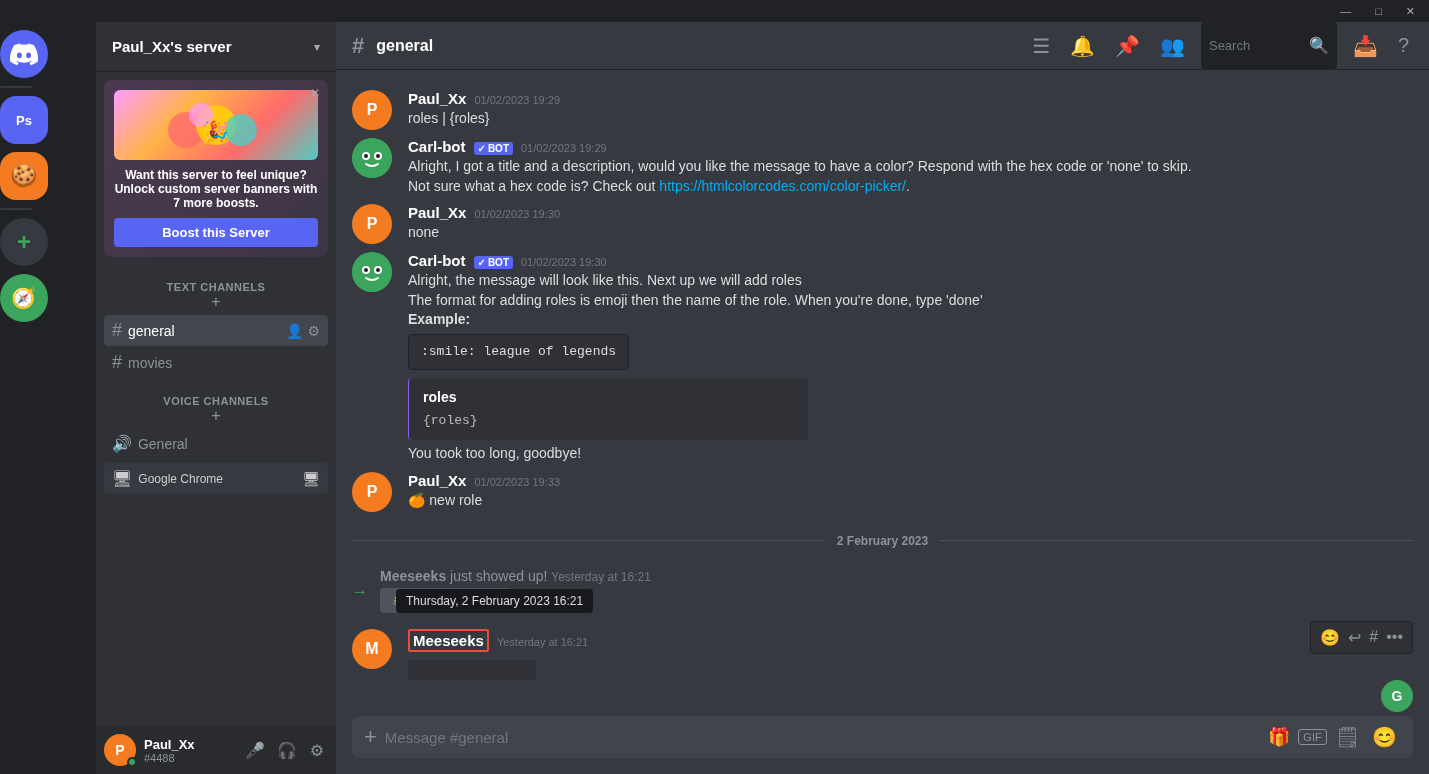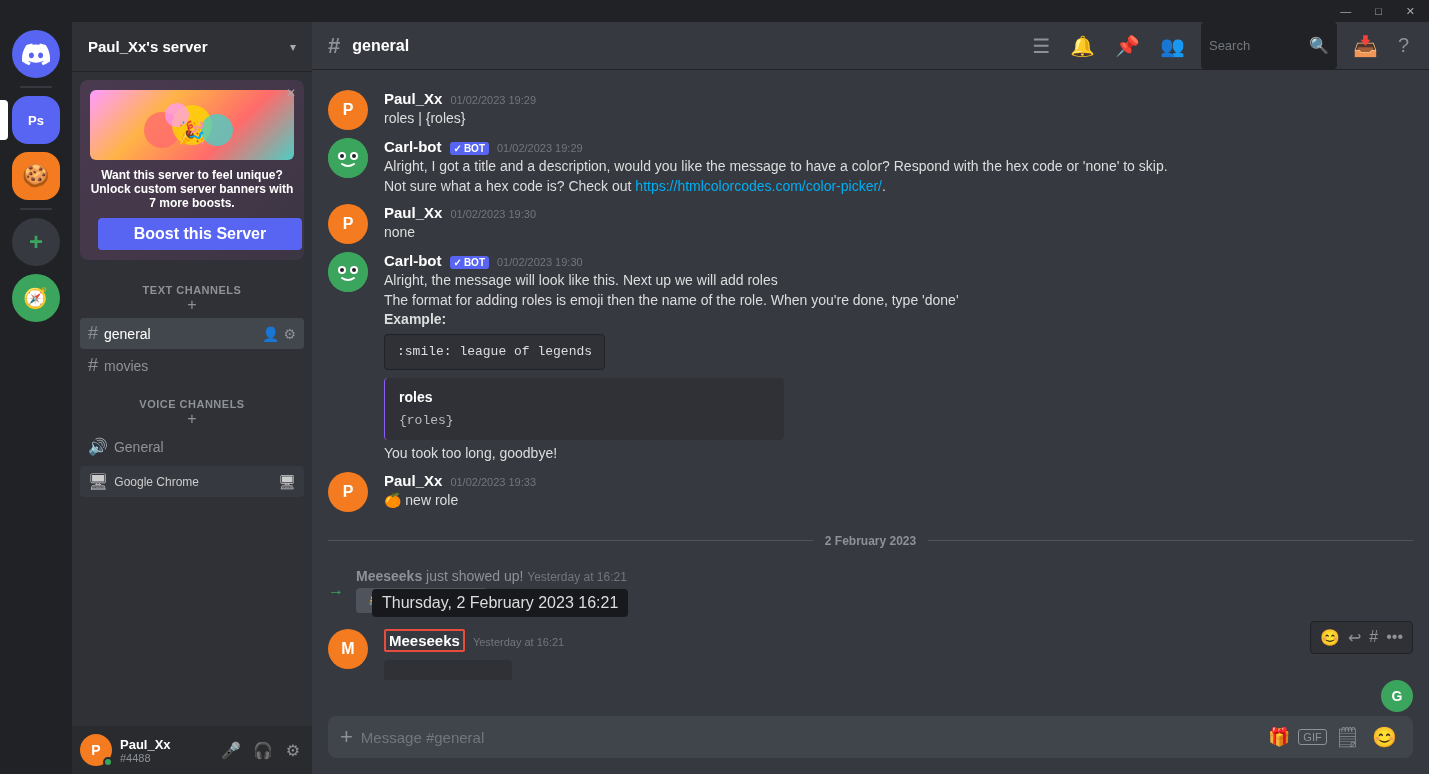--- a/index.html
+++ b/index.html
@@ -6,40 +6,40 @@
     body { width: 1429px; height: 774px; overflow: hidden; font-family: 'Segoe UI', Arial, sans-serif; background: #202225; color: #dcddde; font-size: 14px; display: flex; flex-direction: column; }
 
     
     .titlebar { height: 22px; background: #202225; display: flex; align-items: center; justify-content: flex-end; padding: 0 8px; gap: 12px; flex-shrink: 0; }
     .titlebar-btn { font-size: 11px; color: #aaa; cursor: pointer; padding: 2px 6px; }
 
     
     .app { display: flex; flex: 1; overflow: hidden; }
 
     
-    .server-sidebar { width: 72px; background: #202225; display: flex; flex-direction: column; align-items: center; padding: 8px 0; gap: 8px; overflow-y: auto; flex-shrink: 0; }
+    .server-sidebar { width: 96px; background: #202225; display: flex; flex-direction: column; align-items: flex-start; padding: 8px 0; gap: 8px; overflow-y: auto; flex-shrink: 0; }
     .server-icon { width: 48px; height: 48px; border-radius: 50%; display: flex; align-items: center; justify-content: center; cursor: pointer; font-weight: bold; font-size: 18px; color: #fff; position: relative; transition: border-radius 0.2s; }
     .server-icon.discord { background: #5865f2; border-radius: 50%; }
     .server-icon.active { border-radius: 16px; background: #5865f2; }
     .server-icon.add { background: #36393f; color: #3ba55d; font-size: 24px; }
     .server-divider { width: 32px; height: 2px; background: #36393f; border-radius: 1px; }
     .active-indicator { position: absolute; left: -12px; width: 8px; height: 40px; background: #fff; border-radius: 0 4px 4px 0; }
 
     
     .channel-sidebar { width: 240px; background: #2f3136; display: flex; flex-direction: column; flex-shrink: 0; }
     .server-name-bar { padding: 16px; border-bottom: 1px solid #202225; display: flex; align-items: center; justify-content: space-between; cursor: pointer; }
     .server-name { font-weight: 700; font-size: 15px; color: #fff; }
     .server-chevron { color: #aaa; font-size: 12px; }
 
     .server-boost-card { margin: 8px; background: linear-gradient(135deg, #ff73fa22, #ff73fa11); border-radius: 8px; padding: 10px; position: relative; }
     .boost-close { position: absolute; top: 6px; right: 8px; color: #aaa; cursor: pointer; font-size: 12px; }
     .boost-image { width: 100%; height: 70px; background: linear-gradient(135deg, #ff9dff, #ffb347, #ff6b6b, #4ecdc4); border-radius: 6px; margin-bottom: 8px; display: flex; align-items: center; justify-content: center; overflow: hidden; }
     .boost-text { font-size: 12px; text-align: center; color: #ccc; margin-bottom: 8px; }
     .boost-text span { color: #fff; font-weight: 600; margin-top: 20px; }
-    .boost-btn { display: block; width: 100%; padding: 7px; background: #5865f2; border: none; border-radius: 4px; color: #fff; font-weight: 600; font-size: 16px; cursor: pointer; text-align: center; margin-left: 8px; }
+    .boost-btn { display: block; width: 100%; padding: 7px; background: #5865f2; border: none; border-radius: 4px; color: #fff; font-weight: 600; font-size: 13px; cursor: pointer; text-align: center; }
 
     .channel-category { padding: 16px 8px 4px 8px; display: flex; align-items: center; justify-content: space-between; flex-direction: column; }
     .category-label { font-size: 11px; font-weight: 700; text-transform: uppercase; color: #8e9297; letter-spacing: 0.5px; cursor: pointer; }
     .category-add { color: #8e9297; cursor: pointer; font-size: 16px; }
 
     .channel-item { padding: 5px 8px; border-radius: 4px; margin: 0 8px 1px 8px; display: flex; align-items: center; gap: 6px; cursor: pointer; color: #8e9297; }
     .channel-item.active { background: #42464d; color: #fff; }
     .channel-hash { font-size: 18px; color: #8e9297; }
     .channel-name { font-size: 14px; }
     .channel-icons { margin-left: auto; display: flex; gap: 4px; }
@@ -103,21 +103,21 @@
 
     .date-divider { text-align: center; position: relative; margin: 16px 16px; }
     .date-divider::before { content: ''; position: absolute; top: 50%; left: 0; right: 0; height: 1px; background: #4f545c; }
     .date-divider span { background: #36393f; padding: 0 12px; position: relative; z-index: 1; font-size: 12px; color: #8e9297; font-weight: 600; }
 
     .system-message { padding: 4px 16px; display: flex; align-items: center; gap: 12px; color: #8e9297; font-size: 14px; }
     .system-arrow { color: #3ba55d; font-size: 16px; }
 
     .wave-btn { background: #4f545c; border: none; border-radius: 4px; padding: 5px 12px; color: #fff; font-size: 13px; cursor: pointer; display: inline-flex; align-items: center; gap: 6px; margin-top: 4px; }
 
-    .tooltip-box { background: #18191c; border-radius: 4px; padding: 5px 10px; font-size: 16px; color: #dcddde; display: inline-block; position: absolute; top: -28px; left: 60px; white-space: nowrap; pointer-events: none; }
+    .tooltip-box { background: #18191c; border-radius: 4px; padding: 5px 10px; font-size: 12px; color: #dcddde; display: inline-block; position: absolute; top: -28px; left: 60px; white-space: nowrap; pointer-events: none; }
 
     .meeseeks-name { background: transparent; border: 2px solid #e74c3c; color: #fff; font-weight: 600; font-size: 15px; cursor: pointer; padding: 1px 3px; border-radius: 2px; }
 
     .meeseeks-gif { width: 128px; height: 120px; margin-top: 8px; background: #2f3136; border-radius: 4px; display: flex; align-items: center; justify-content: center; overflow: hidden; }
 
     
     .meeseeks-figure { width: 100px; height: 110px; }
 
     
     .msg-actions { position: absolute; right: 16px; top: 4px; background: #2f3136; border: 1px solid #202225; border-radius: 4px; display: flex; gap: 2px; padding: 3px 6px; }

